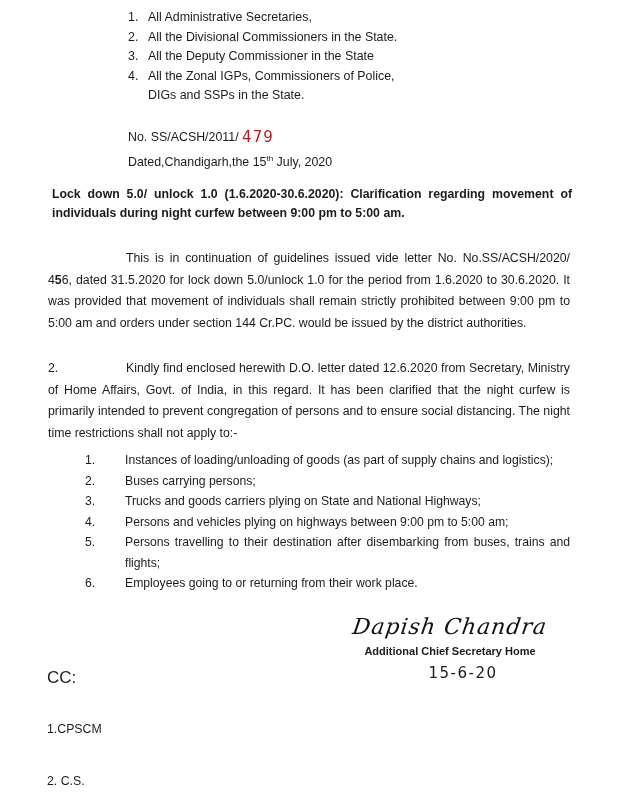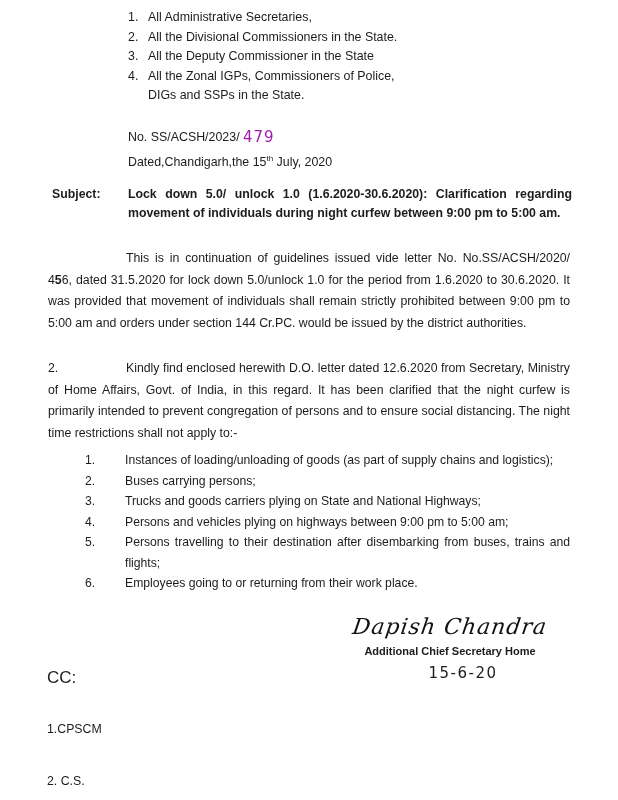--- a/index.html
+++ b/index.html
@@ -51,21 +51,21 @@
     left: 128px;
     top: 126px;
     font-size: 12.4px;
     line-height: 21px;
   }
   .ref-line { white-space: nowrap; }
   .hand {
     font-family: "DejaVu Sans", sans-serif;
     font-size: 15px;
     letter-spacing: 1px;
-    color: #a21caf;
+    color: #b91c1c;
     position: relative;
     top: 1px;
   }
   .sup {
     font-size: 8px;
     vertical-align: super;
   }
 
   
   .subject {
@@ -197,30 +197,29 @@
     </div>
     <div class="addressee-row">
       <span class="addressee-num">4.</span>
       <span class="addressee-text">All the Zonal IGPs, Commissioners of Police,</span>
     </div>
     <div class="addressee-cont">DIGs and SSPs in the State.</div>
   </div>
 
   <div class="refblock">
     <div class="ref-line">
-      <span>No. SS/ACSH/2023/</span>
+      <span>No. SS/ACSH/2011/</span>
       <span class="hand">479</span>
     </div>
     <div class="ref-line">
       <span>Dated,Chandigarh,the 15</span><span class="sup">th</span><span> July, 2020</span>
     </div>
   </div>
 
   <div class="subject">
-    <span class="subject-label">Subject:</span>
     <span class="subject-body">Lock down 5.0/ unlock 1.0 (1.6.2020-30.6.2020): Clarification regarding movement of individuals during night curfew between 9:00 pm to 5:00 am.</span>
   </div>
 
   <div class="para para-1">
     <span class="para-indent"></span><span>This is in continuation of guidelines issued vide letter No. No.SS/ACSH/2020/ 4</span><span class="bold-digit">5</span><span>6, dated 31.5.2020 for lock down 5.0/unlock 1.0 for the period from 1.6.2020 to 30.6.2020. It was provided that movement of individuals shall remain strictly prohibited between 9:00 pm to 5:00 am and orders under section 144 Cr.PC. would be issued by the district authorities.</span>
   </div>
 
   <div class="para para-2">
     <span class="para-num">2.</span><span>Kindly find enclosed herewith D.O. letter dated 12.6.2020 from Secretary, Ministry of Home Affairs, Govt. of India, in this regard. It has been clarified that the night curfew is primarily intended to prevent congregation of persons and to ensure social distancing.  The night time restrictions shall not apply to:-</span>
   </div>

